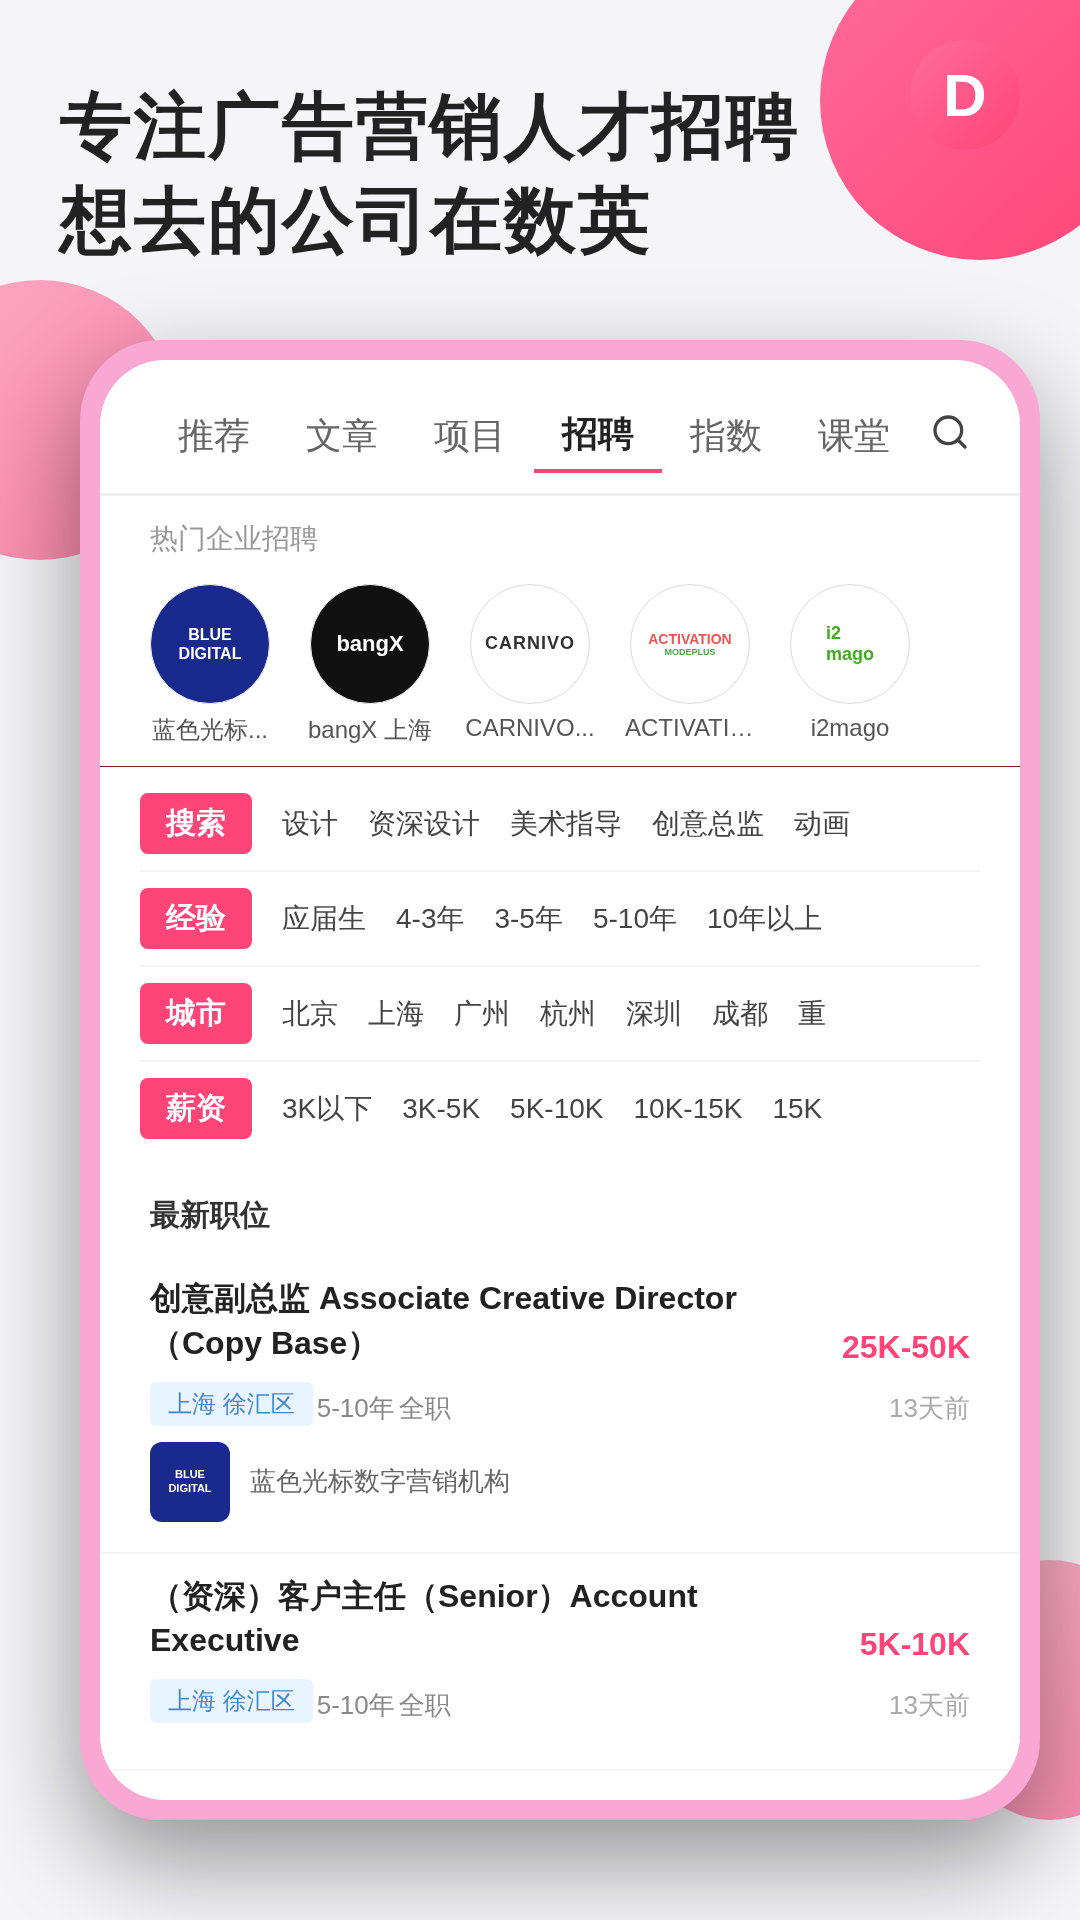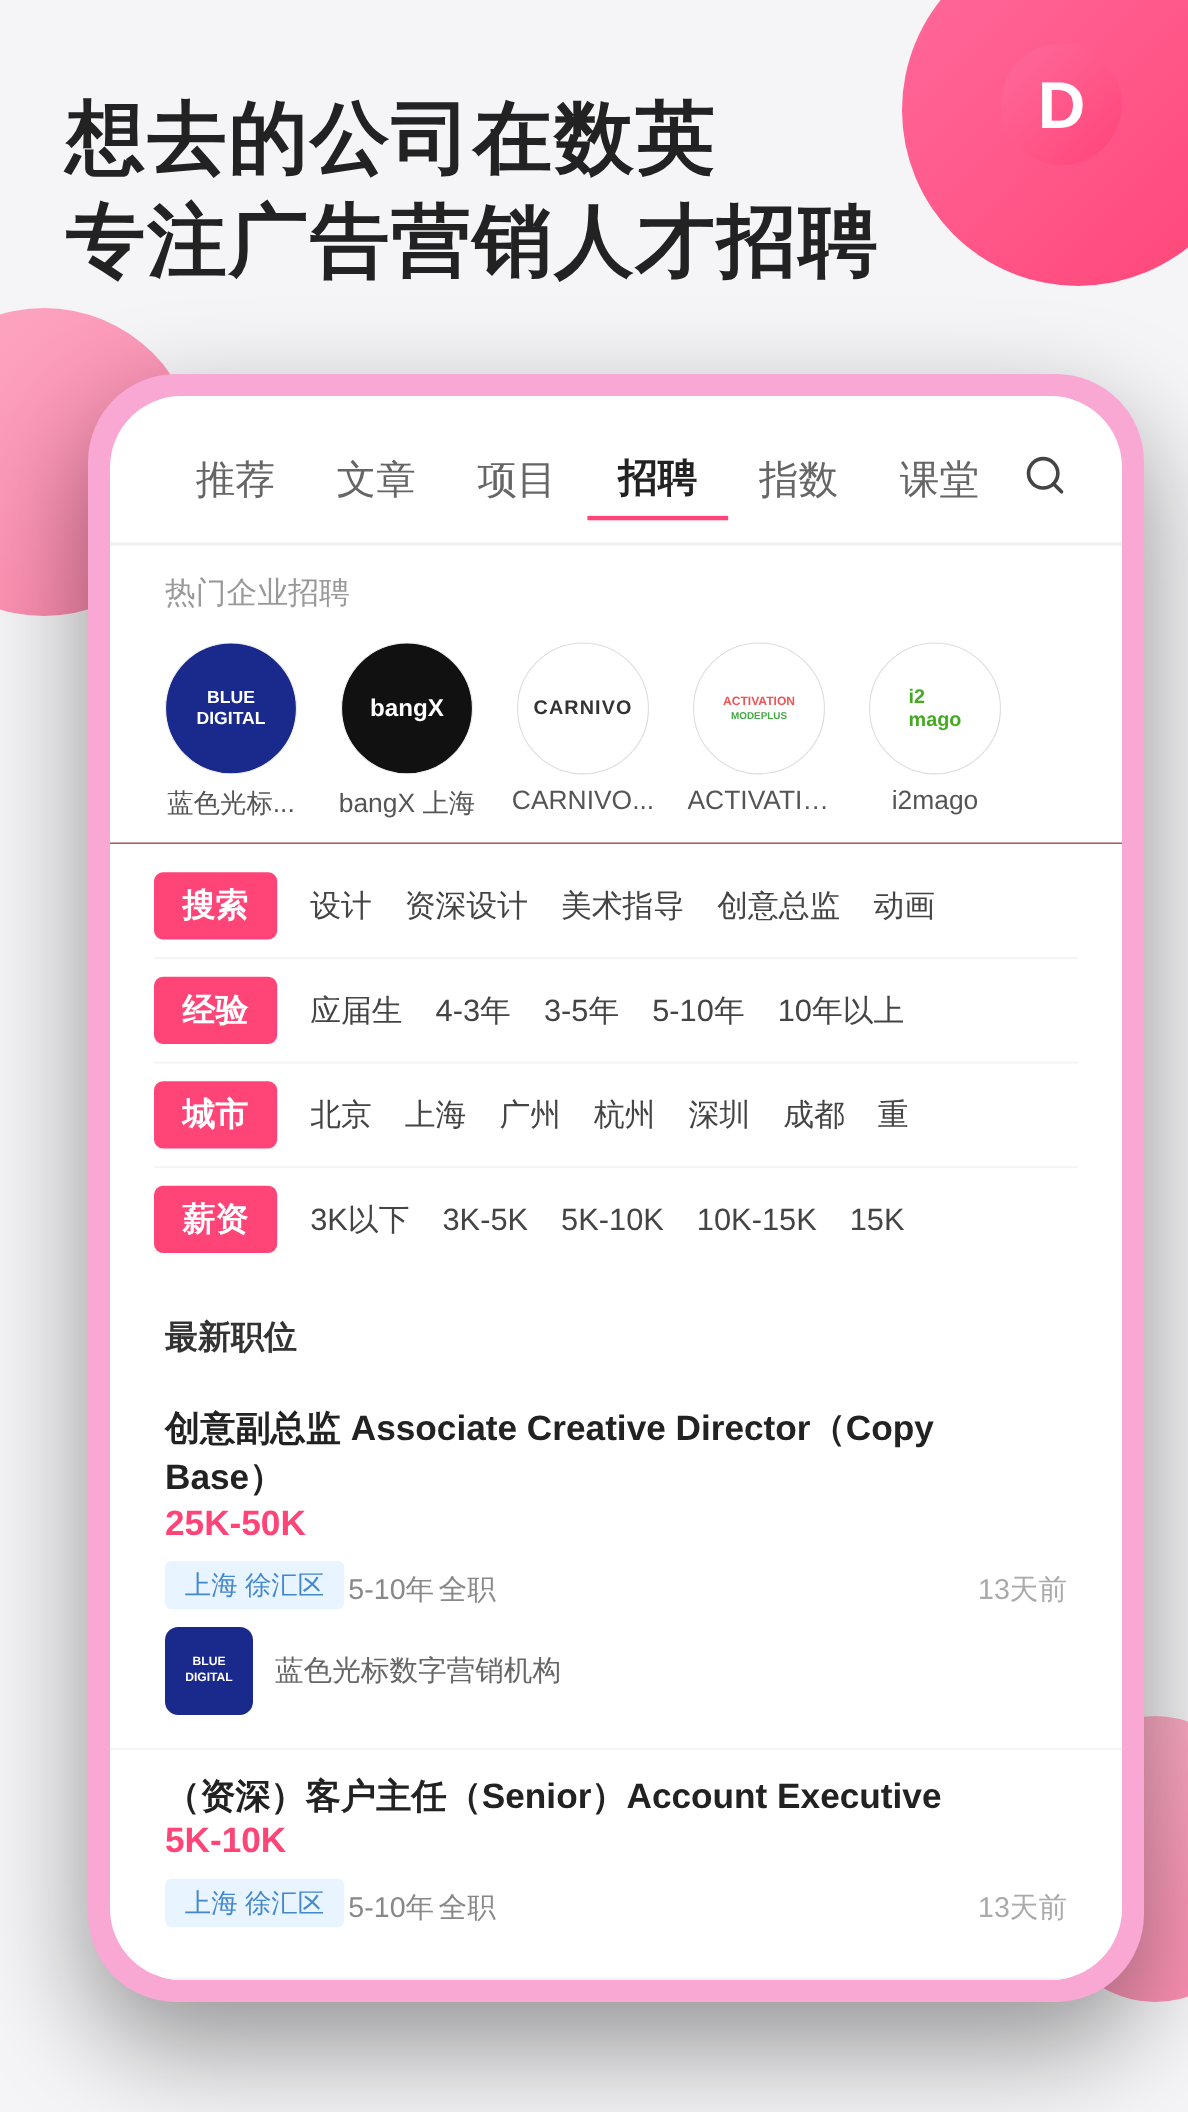--- a/index.html
+++ b/index.html
@@ -264,23 +264,22 @@
 
     
     .job-card {
       padding: 20px 50px 30px;
       border-bottom: 2px solid #f5f5f5;
     }
 
     .job-title-row {
       display: flex;
       justify-content: space-between;
-      align-items: flex-start;
+      align-items: flex-end;
       margin-bottom: 16px;
-      flex-direction: column;
     }
 
     .job-title {
       font-size: 32px;
       color: #222;
       font-weight: 600;
       flex: 1;
       line-height: 1.4;
       padding-right: 20px;
     }
@@ -354,22 +353,22 @@
 <div class="bg-circle-top-right"></div>
 <div class="bg-circle-left"></div>
 <div class="bg-circle-bottom-right"></div>
 
 <div class="app-icon">
   <span class="app-icon-letter">D</span>
 </div>
 
 <div class="hero-section">
   <div class="hero-title">
+    <div>专注广告营销人才招聘</div>
     <div>想去的公司在数英</div>
-    <div>专注广告营销人才招聘</div>
   </div>
 </div>
 
 <div class="phone-container">
   <div class="phone-frame">
     <div class="phone-screen">
 
       <nav class="nav-bar">
         <div class="nav-item">推荐</div>
         <div class="nav-item">文章</div>
@@ -406,21 +405,21 @@
         <div class="company-item">
           <div class="company-logo carnivo">
             <div class="company-logo-text dark" style="font-size:18px; color:#333; font-weight:700; letter-spacing:1px;">CARNIVO</div>
           </div>
           <div class="company-name">CARNIVO...</div>
         </div>
 
         <div class="company-item">
           <div class="company-logo activation">
             <div style="text-align:center; padding:4px;">
-              <div style="font-size:11px; color:#e55; font-weight:700; line-height:1.2;text-align:right;">ACTIVATION</div>
+              <div style="font-size:14px; color:#e55; font-weight:700; line-height:1.2;text-align:right;">ACTIVATION</div>
               <div style="font-size:9px; color:#4a4; font-weight:600;">MODEPLUS</div>
             </div>
           </div>
           <div class="company-name">ACTIVATIO...</div>
         </div>
 
         <div class="company-item">
           <div class="company-logo imago">
             <div style="font-size:18px; color:#44aa22; font-weight:800;">i2<br>mago</div>
           </div>

